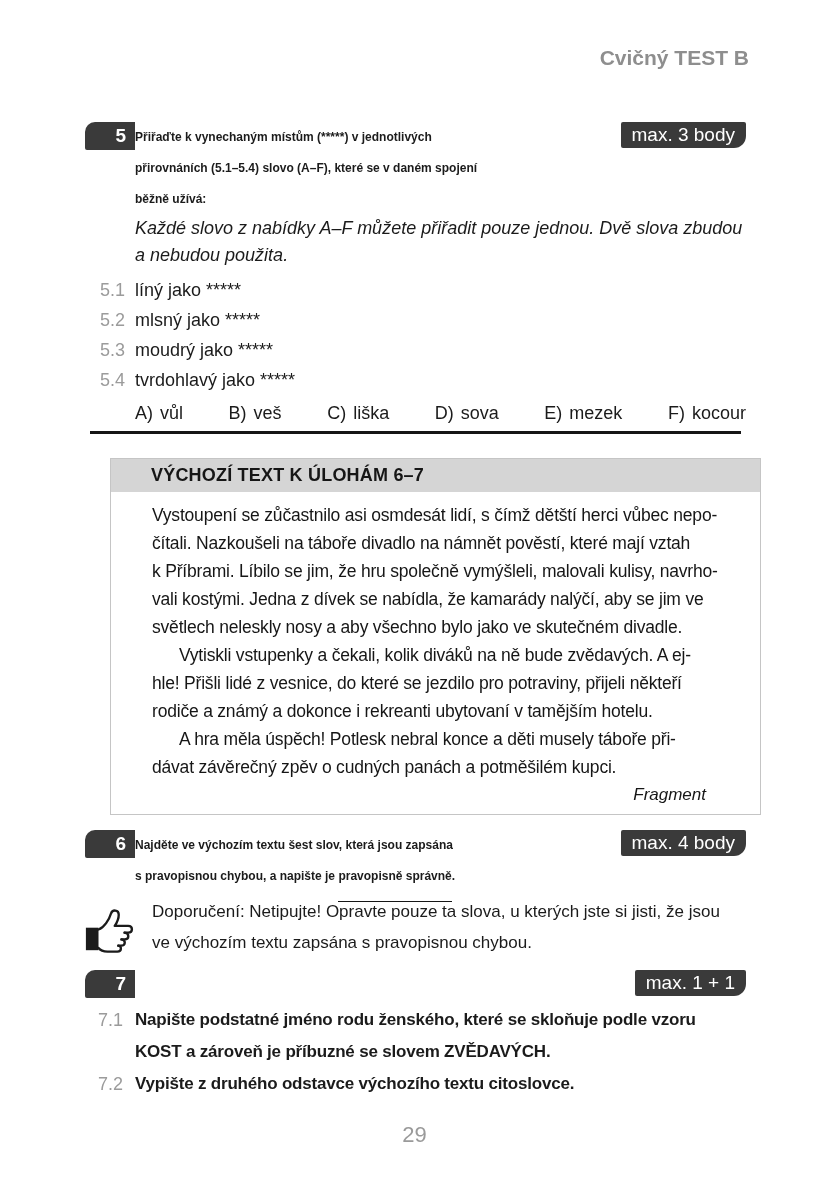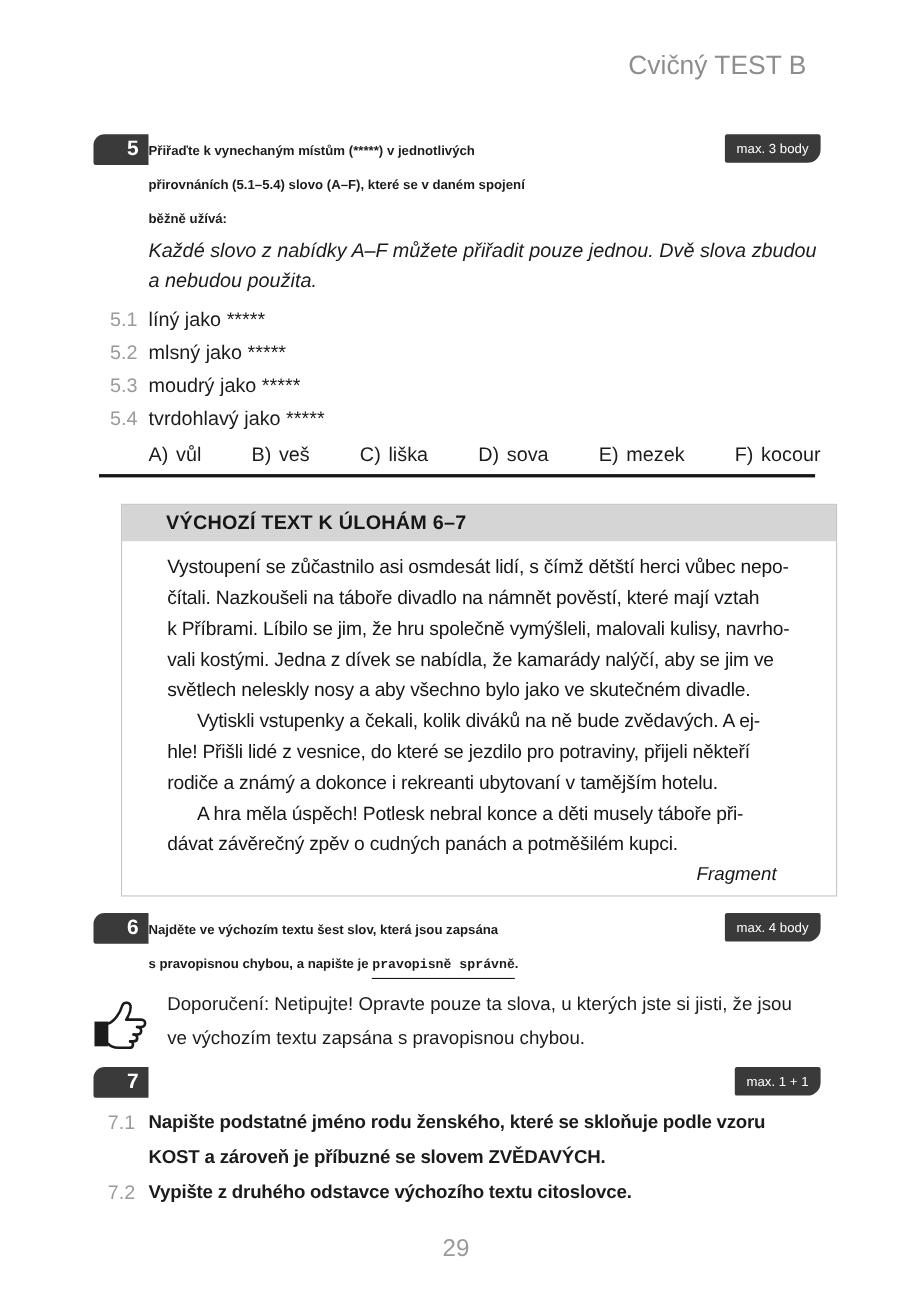--- a/index.html
+++ b/index.html
@@ -7,41 +7,41 @@
   .page {
     position:relative;
     width:829px; height:1181px;
     background:#ffffff;
     font-family:"Liberation Sans", sans-serif;
     color:#1b1b1b;
     overflow:hidden;
   }
   
   .running-head {
-    position:absolute; top:46px; right:96px;
-    font-size:24px; font-weight:normal; color:#8e8e8e;
+    position:absolute; top:46px; right:80px;
+    font-size:21px; font-weight:bold; color:#8e8e8e;
   }
   
   .question { position:absolute; left:85px; width:661px; }
   .q5 { top:122px; }
   .q6 { top:830px; }
   .q7 { top:970px; }
   .qbadge {
     position:absolute; left:0; top:0;
     width:50px; height:28px;
     background:#3a3a3a; color:#ffffff;
     font-size:19px; font-weight:bold;
     text-align:right; padding-right:9px; line-height:28px;
     border-radius:10px 0 0 2px;
   }
   .points {
     position:absolute; right:0; top:0;
     height:26px; line-height:26px;
     background:#3a3a3a; color:#ffffff;
-    font-size:12px; padding:0 11px;
+    font-size:19px; padding:0 11px;
     border-radius:2px 2px 12px 2px;
     white-space:nowrap;
   }
   .qcontent { margin-left:50px; }
   .stem-line { font-size:12px; font-weight:bold; line-height:31px; white-space:nowrap; }
   .note-line { font-size:18px; font-style:italic; line-height:27px; white-space:nowrap; }
   .items { margin-left:-50px; margin-top:6px; }
   .item { display:flex; line-height:30px; font-size:18px; }
   .inum { width:50px; padding-left:15px; color:#9b9b9b; flex:none; }
   .itext { color:#1b1b1b; white-space:nowrap; }
@@ -60,21 +60,21 @@
     height:33px; line-height:33px;
     background:#d5d5d5; color:#161616;
     font-size:18px; font-weight:bold;
     padding-left:40px; letter-spacing:0.2px;
   }
   .source-body { padding:9px 14px 0 41px; }
   .src-line { font-size:17.5px; line-height:28px; letter-spacing:-0.2px; white-space:nowrap; color:#161616; }
   .para-indent div:first-of-type { text-indent:27px; }
   .attribution { font-size:17px; font-style:italic; text-align:right; padding-right:40px; margin-top:4px; color:#161616; }
   
-  .u-underline { border-bottom:1.5px solid #161616; padding-bottom:5px;font-family:Liberation Mono, monospace; }
+  .u-underline { border-bottom:1.5px solid #161616; padding-bottom:18px; }
   .tip-row { display:flex; margin-top:4px; margin-left:-50px; }
   .tip-icon-cell { width:67px; flex:none; padding-top:8px; }
   .tip-line { font-size:17px; line-height:31px; white-space:nowrap; }
   
   .q7rows { margin-left:-50px; margin-top:34px; }
   .q7row { display:flex; line-height:32px; }
   .q7num { width:50px; padding-left:13px; color:#9b9b9b; font-size:18px; flex:none; }
   .q7text { font-size:17px; font-weight:bold; letter-spacing:-0.2px; white-space:nowrap; }
   
   .page-number {

